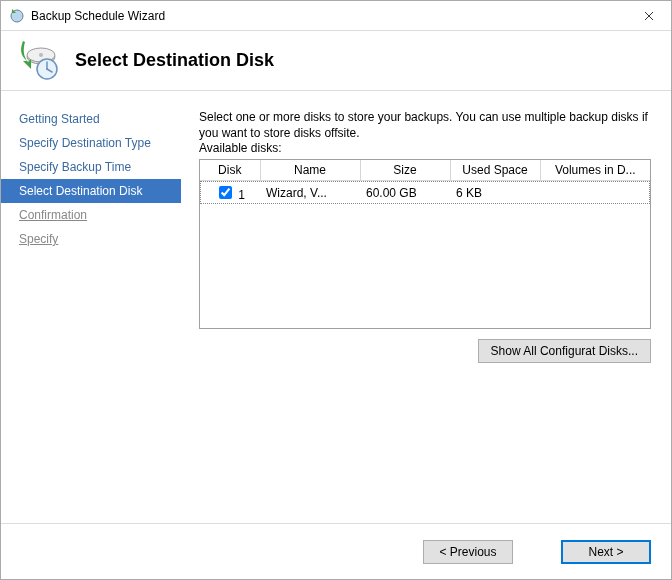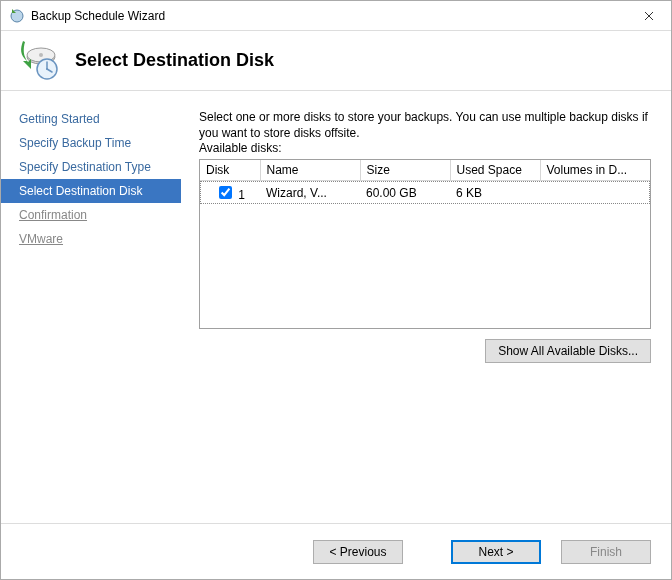--- a/index.html
+++ b/index.html
@@ -97,21 +97,21 @@
     border: 1px solid #a0a0a0;
     height: 170px;
     background: #fff;
   }
   table.disk-table {
     width: 100%;
     border-collapse: collapse;
     font-size: 12px;
   }
   .disk-table th {
-    text-align: left;
+    text-align: center;
     font-weight: normal;
     background: #fff;
     border-right: 1px solid #d6d6d6;
     border-bottom: 1px solid #d6d6d6;
     padding: 3px 6px;
     white-space: nowrap;
     overflow: hidden;
     text-overflow: ellipsis;
   }
   .disk-table th:last-child { border-right: none; }
@@ -192,25 +192,25 @@
         <circle cx="30" cy="30" r="1" fill="#6a94c0"></circle>
         <path d="M30 30 L30 23 M30 30 L35 33" stroke="#6a94c0" stroke-width="1.5" stroke-linecap="round"></path>
       </svg>
     </span>
     <span class="heading">Select Destination Disk</span>
   </div>
 
   <div class="body">
     <div class="sidebar">
       <div class="step">Getting Started</div>
+      <div class="step">Specify Destination Type</div>
       <div class="step">Specify Backup Time</div>
-      <div class="step">Specify Destination Type</div>
       <div class="step current">Select Destination Disk</div>
       <div class="step future">Confirmation</div>
-      <div class="step future">VMware</div>
+      <div class="step future">Specify</div>
     </div>
 
     <div class="content">
       <div class="instr">Select one or more disks to store your backups. You can use multiple backup disks if you want to store disks offsite.</div>
       <div class="avail-label">Available disks:</div>
 
       <div class="disk-table-wrap">
         <table class="disk-table">
           <colgroup>
             <col style="width:60px">
@@ -237,24 +237,23 @@
               <td>Wizard, V...</td>
               <td>60.00 GB</td>
               <td>6 KB</td>
               <td></td>
             </tr>
           </tbody>
         </table>
       </div>
 
       <div class="show-all-row">
-        <button class="btn wide">Show All Available Disks...</button>
+        <button class="btn wide">Show All Configurat Disks...</button>
       </div>
     </div>
   </div>
 
   <div class="footer">
     <button class="btn">&lt; Previous</button>
     <button class="btn primary">Next &gt;</button>
-    <button class="btn" disabled="">Finish</button>
   </div>
 
 </div>
 
 </body></html>

